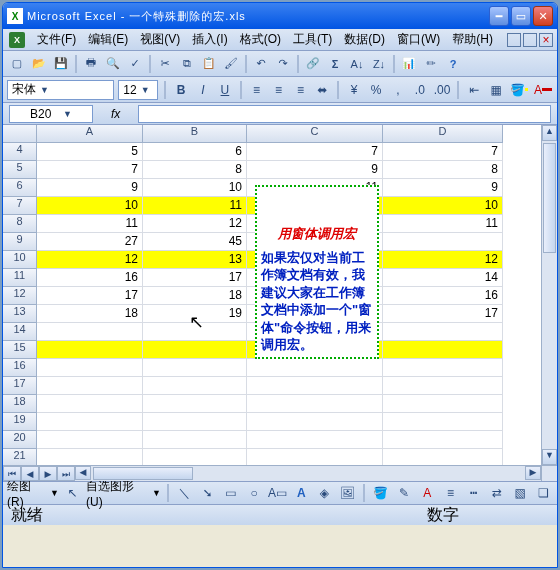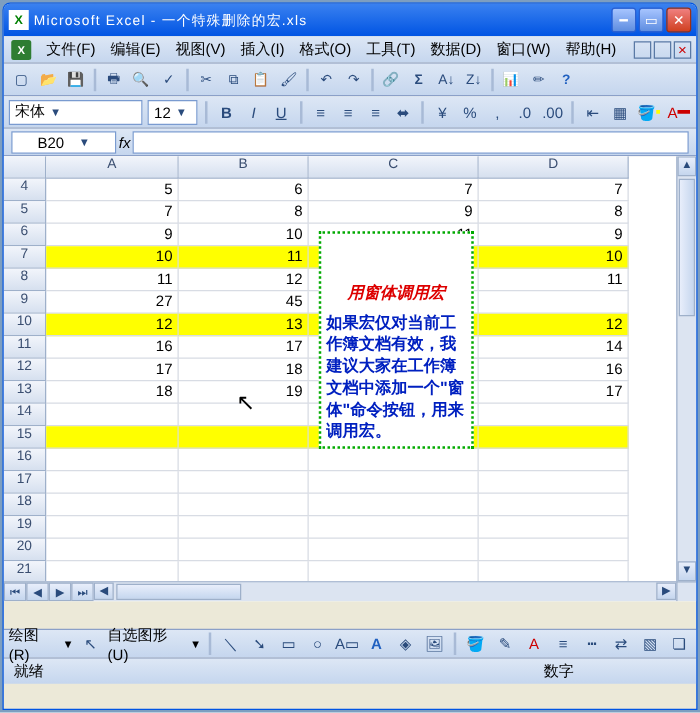--- a/index.html
+++ b/index.html
@@ -22,21 +22,21 @@
 .sep { width: 2px; height: 18px; background: #a8bad6; margin: 0 2px; }
 
 .fmt-bar { height: 26px; background: linear-gradient(#dde7f5,#c5d6ee); border-bottom: 1px solid #8ba0c8; display: flex; align-items: center; padding: 0 4px; gap: 4px; font-size: 12px; }
 .dropdown { height: 20px; background: white; border: 1px solid #7a9bd0; display: flex; align-items: center; padding: 0 4px; }
 .dropdown .arrow { color: #2a4b7c; font-size: 9px; margin-left: 4px; }
 .fmt-bar .b { font-weight: bold; } .fmt-bar .i { font-style: italic; } .fmt-bar .u { text-decoration: underline; }
 .colorbar { display: inline-block; width: 14px; height: 3px; }
 
 .namebox-row { height: 22px; background: linear-gradient(#dde7f5,#c5d6ee); border-bottom: 1px solid #8ba0c8; display: flex; align-items: center; font-size: 12px; }
 .namebox { width: 84px; height: 18px; background: white; border: 1px solid #7a9bd0; margin-left: 6px; padding: 0 20px; display: flex; align-items: center; }
-.fx { font-style: italic; margin: 0 2px; }
+.fx { font-style: italic; margin: 0 18px; }
 .formula-bar { flex: 1; height: 18px; background: white; border: 1px solid #7a9bd0; margin-right: 6px; }
 
 .grid-area { position: relative; height: 356px; background: white; overflow: hidden; }
 .grid-scroll { position: absolute; inset: 0 16px 16px 0; overflow: hidden; }
 .col-headers { display: grid; grid-template-columns: 34px 106px 104px 136px 120px; height: 18px; }
 .col-headers div { background: linear-gradient(#f2f5fb,#d6e0ef); border-right: 1px solid #9eb0ca; border-bottom: 1px solid #9eb0ca; text-align: center; font-size: 11px; color: #3a4e70; }
 .rows { }
 .row { display: grid; grid-template-columns: 34px 106px 104px 136px 120px; height: 18px; }
 .row .rh { background: linear-gradient(#f2f5fb,#d6e0ef); border-right: 1px solid #9eb0ca; border-bottom: 1px solid #9eb0ca; text-align: center; font-size: 11px; color: #3a4e70; }
 .row .cell { border-right: 1px solid #d8dce4; border-bottom: 1px solid #d8dce4; text-align: right; padding-right: 4px; font-size: 12px; line-height: 17px; }
@@ -56,22 +56,22 @@
 .sheet-nav { display: flex; }
 .sheet-nav .btn { width: 18px; background: linear-gradient(#e8eefb,#c5d6ee); border: 1px solid #9eb0ca; text-align: center; font-size: 9px; color: #2a4b7c; cursor: pointer; line-height: 14px; }
 .tabs { display: flex; background: white; }
 .tab { padding: 0 8px; font-size: 11px; border: 1px solid #888; border-top: none; background: #f0f2f6; cursor: pointer; }
 .tab.active { background: white; font-weight: bold; }
 .hscroll { flex: 1; position: relative; background: #dce4f1; }
 .hscroll .btn { position: absolute; width: 16px; height: 14px; background: linear-gradient(#e8eefb,#c5d6ee); border: 1px solid #9eb0ca; text-align: center; font-size: 9px; color: #2a4b7c; top: 0; }
 .hscroll .thumb { position: absolute; left: 18px; width: 100px; top: 1px; bottom: 1px; background: linear-gradient(#e8eefb,#c5d6ee); border: 1px solid #9eb0ca; }
 .corner { position: absolute; right: 0; bottom: 0; width: 16px; height: 16px; background: #dce4f1; border-left: 1px solid #9eb0ca; border-top: 1px solid #9eb0ca; }
 
-.draw-bar { height: 24px; background: linear-gradient(#dde7f5,#c5d6ee); border-top: 1px solid #8ba0c8; border-bottom: 1px solid #8ba0c8; display: flex; align-items: center; padding: 0 4px; gap: 4px; font-size: 12px; margin-top: 22px; }
-.status { height: 20px; background: linear-gradient(#dde7f5,#c5d6ee); display: flex; align-items: center; font-size: 12px; padding: 0 8px; }
+.draw-bar { height: 24px; background: linear-gradient(#dde7f5,#c5d6ee); border-top: 1px solid #8ba0c8; border-bottom: 1px solid #8ba0c8; display: flex; align-items: center; padding: 0 4px; gap: 4px; font-size: 12px; }
+.status { height: 20px; background: linear-gradient(#dde7f5,#c5d6ee); display: flex; align-items: center; font-size: 16px; padding: 0 8px; }
 .status .pane { margin-left: auto; margin-right: 90px; }
 </style>
 </head>
 <body>
 
 <div class="window">
 
   <div class="titlebar">
     <span class="icon">X</span>
     <span class="title">Microsoft Excel - 一个特殊删除的宏.xls</span>

